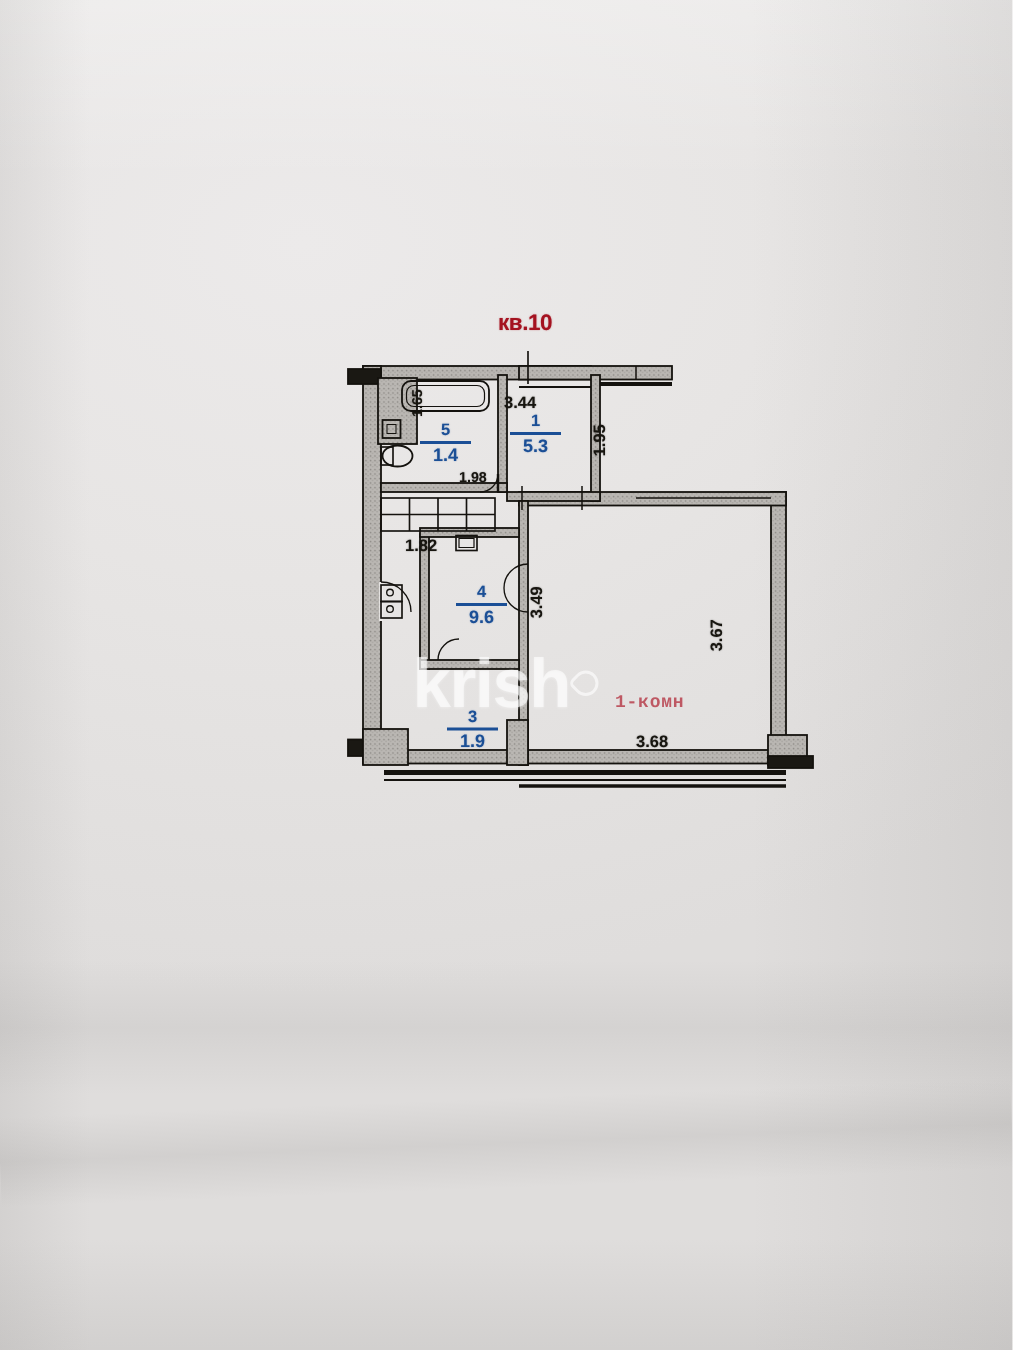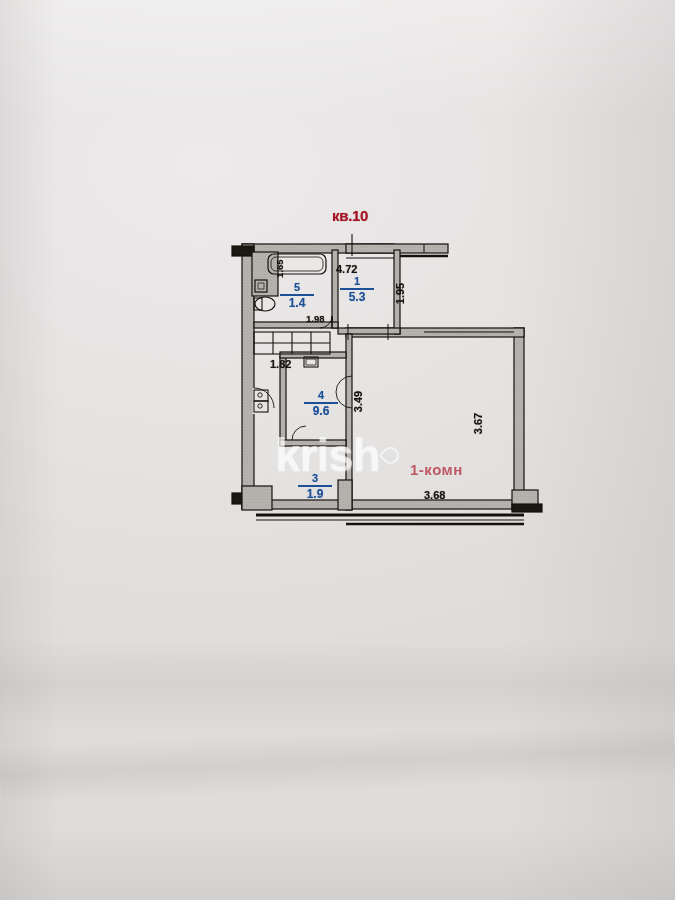--- a/index.html
+++ b/index.html
@@ -74,25 +74,26 @@
   
   .redlbl {
     color: #a41220;
     font-size: 15px;
     font-weight: bold;
     letter-spacing: -0.3px;
     text-shadow: 0 0 1px rgba(164,18,32,.5);
   }
   .redstamp {
     color: #b8414e;
-    font-size: 15px;
+    font-size: 12px;
     font-weight: bold;
     letter-spacing: 0.5px;
     opacity: .85;
     filter: blur(0.3px);
+    font-family: Liberation Mono, monospace;
   }
 
   
   #watermark {
     position: absolute;
     left: 248px; top: 424px;
     width: 180px; height: 62px;
     display: flex; align-items: center; justify-content: center;
     pointer-events: none;
   }
@@ -226,21 +227,21 @@
         <line x1="120" y1="96" x2="120" y2="112" stroke="#14120e" stroke-width="1"></line>
         <line x1="160" y1="96" x2="160" y2="112" stroke="#14120e" stroke-width="1"></line>
 
         <line x1="124" y1="6" x2="124" y2="28" stroke="#14120e" stroke-width="1.1"></line>
         <line x1="86" y1="258" x2="98" y2="258" stroke="#14120e" stroke-width="1"></line>
       </g>
     </svg>
 
     <div class="lbl redlbl" style="left:104px; top:-20px;">кв.10</div>
 
-    <div class="lbl dim" style="left:108px; top:36px;">4.72</div>
+    <div class="lbl dim" style="left:108px; top:36px;">3.44</div>
 
     <div class="lbl room" style="left:112px; top:48px; width:34px;">
       <span class="num">1</span>
       <span class="bar"></span>
       <span class="area">5.3</span>
     </div>
 
     <div class="lbl dim rot90" style="left:162px; top:60px;">1.95</div>
 
     <div class="lbl dim sm rot90" style="left:42px; top:36px;">1.65</div>

